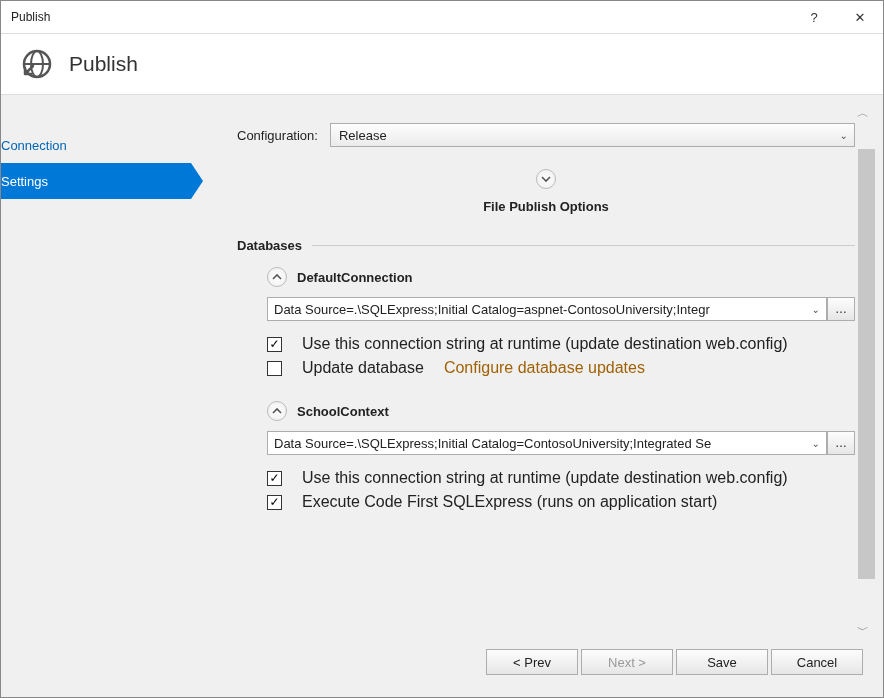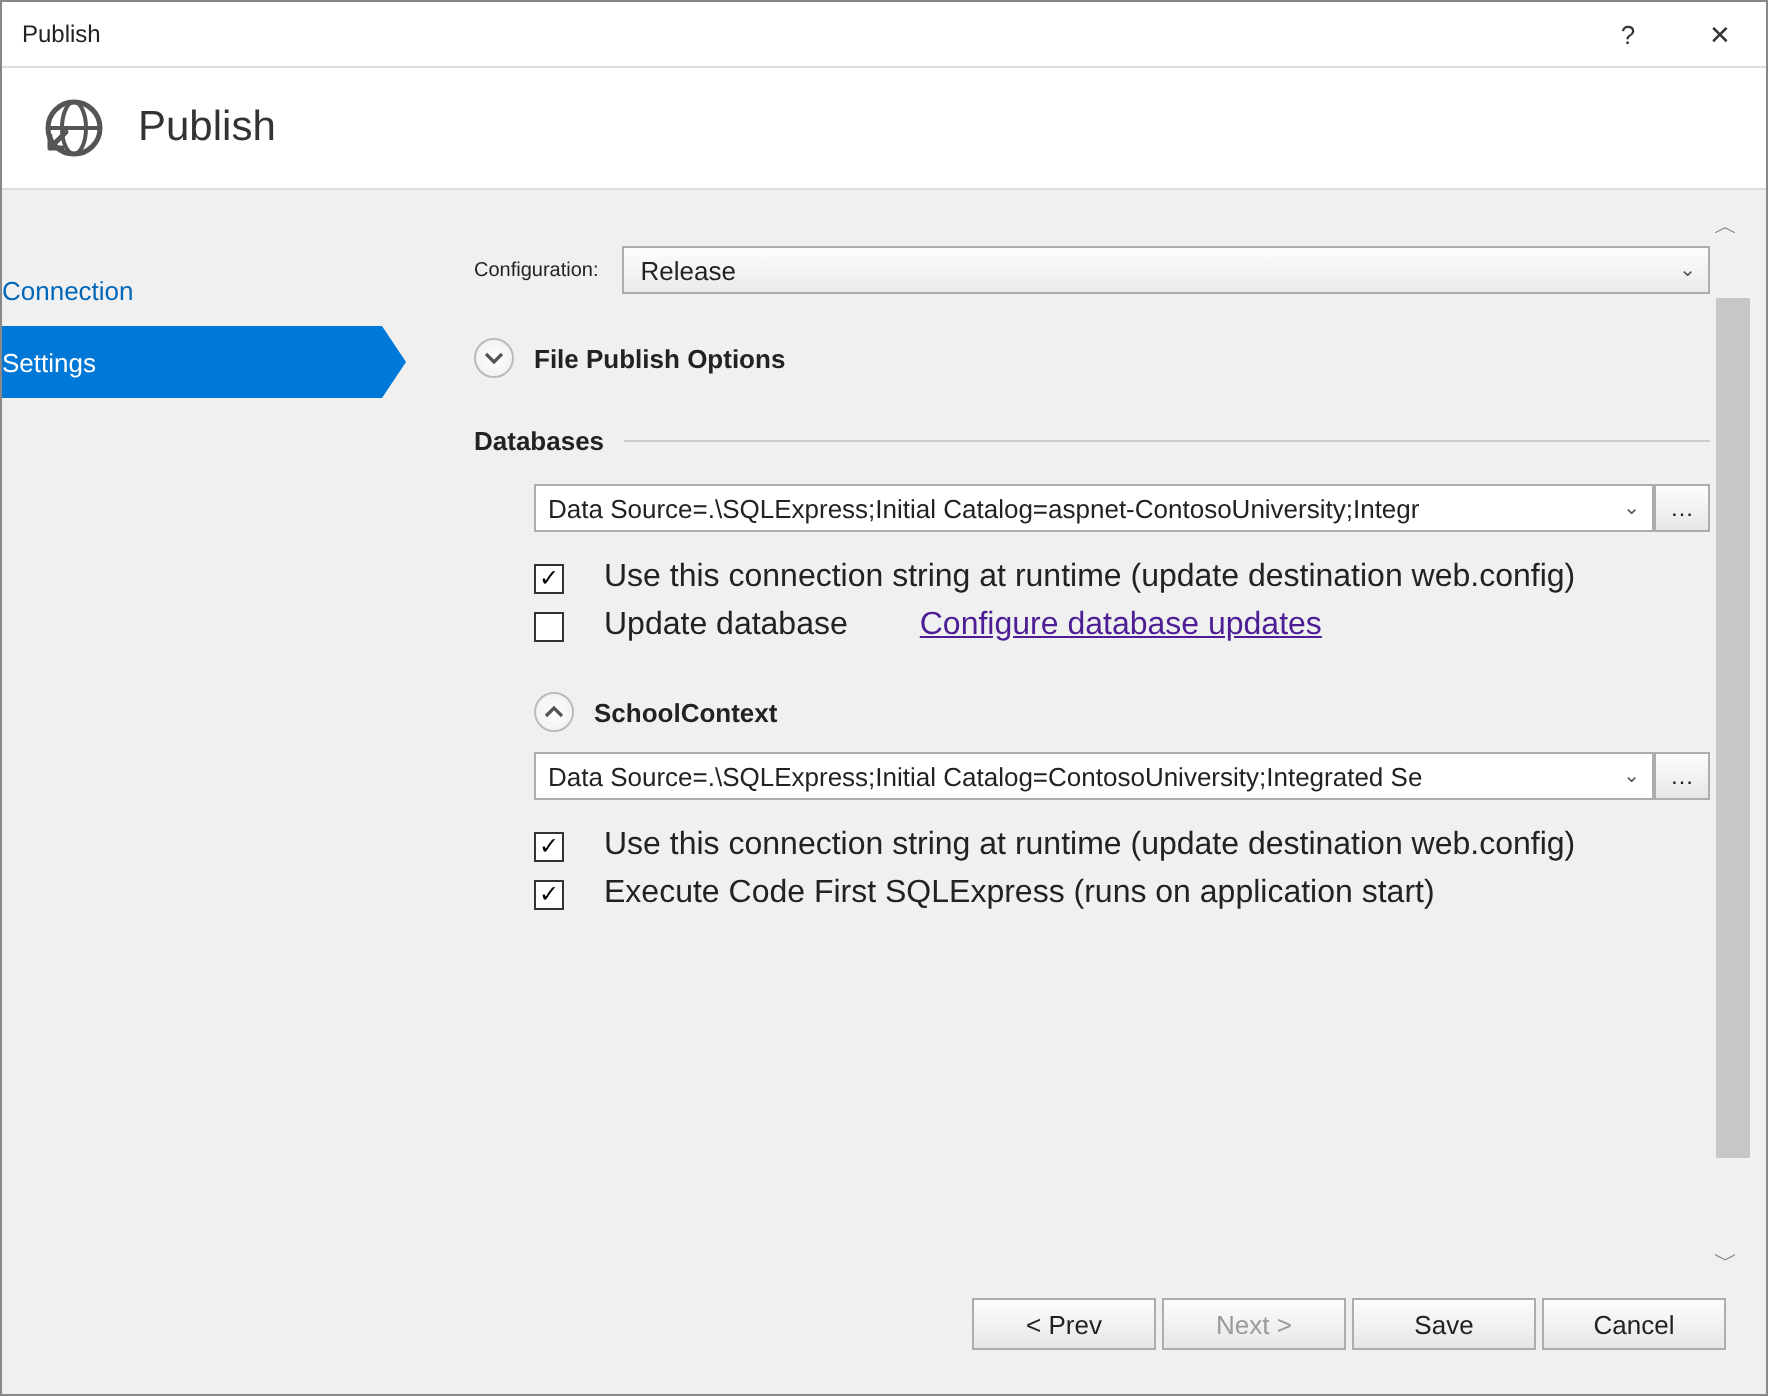--- a/index.html
+++ b/index.html
@@ -80,40 +80,41 @@
     flex: 1;
     padding: 28px 28px 10px 46px;
     position: relative;
     overflow: hidden;
   }
 
   .row-config {
     display: flex; align-items: center; gap: 12px;
     margin-bottom: 22px;
   }
-  .row-config label { font-size: 10px; }
+  .row-config label { font-size: 13px; }
   .combo {
     flex: 1;
     height: 24px;
     border: 1px solid #adadad;
     background: linear-gradient(#fdfdfd,#ebebeb);
     display: flex; align-items: center;
     padding: 0 8px;
     font-size: 13px;
     position: relative;
   }
   .combo .chev {
     position: absolute; right: 6px; top: 50%; transform: translateY(-50%);
     font-size: 10px; color: #555;
   }
 
   .collapser {
     display: flex; align-items: center; gap: 10px;
     font-size: 13px; font-weight: 600;
     margin-bottom: 6px;
+    flex-direction: column;
   }
   .collapser .circle {
     width: 20px; height: 20px; border-radius: 50%;
     border: 1px solid #bbb;
     background: radial-gradient(#fff,#eee);
     display: flex; align-items: center; justify-content: center;
   }
   .collapser .circle svg { width: 10px; height: 10px; }
 
   .section-label {
@@ -150,21 +151,21 @@
 
   .chk-row { display: flex; align-items: center; gap: 20px; font-size: 16px; margin: 6px 0; padding-left: 0; }
   .chk {
     width: 15px; height: 15px; border: 1px solid #333; background: #fff;
     display: flex; align-items: center; justify-content: center;
     flex-shrink: 0;
   }
   .chk.checked::after {
     content: "✓"; font-size: 12px; line-height: 1; color: #000;
   }
-  .linklike { color: #4c1d95; margin-left: 16px; text-decoration: underline; }
+  .linklike { color: #a16207; margin-left: 0; }
 
   
   .scroll-up, .scroll-down {
     position: absolute; right: 14px;
     font-size: 12px; color: #888;
   }
   .scroll-up { top: 10px; }
   .scroll-down { bottom: 10px; }
   .scroll-thumb {
     position: absolute; right: 8px; top: 54px;
@@ -239,20 +240,28 @@
       </span>
       <span>File Publish Options</span>
     </div>
 
     <div class="section-label">
       <span>Databases</span>
       <span class="line"></span>
     </div>
 
     <div class="db-block">
+      <div class="db-head">
+        <span class="circle">
+          <svg viewBox="0 0 10 10">
+              <path d="M1 7 L5 3 L9 7" fill="none" stroke="#555" stroke-width="1.6"></path>
+            </svg>
+        </span>
+        <span>DefaultConnection</span>
+      </div>
       <div class="conn-row">
         <div class="conn-input">
           <span class="txt">Data Source=.\SQLExpress;Initial Catalog=aspnet-ContosoUniversity;Integr</span>
           <span class="chev">⌄</span>
         </div>
         <div class="browse-btn">…</div>
       </div>
       <div class="chk-row">
         <span class="chk checked"></span>
         <span>Use this connection string at runtime (update destination web.config)</span>

